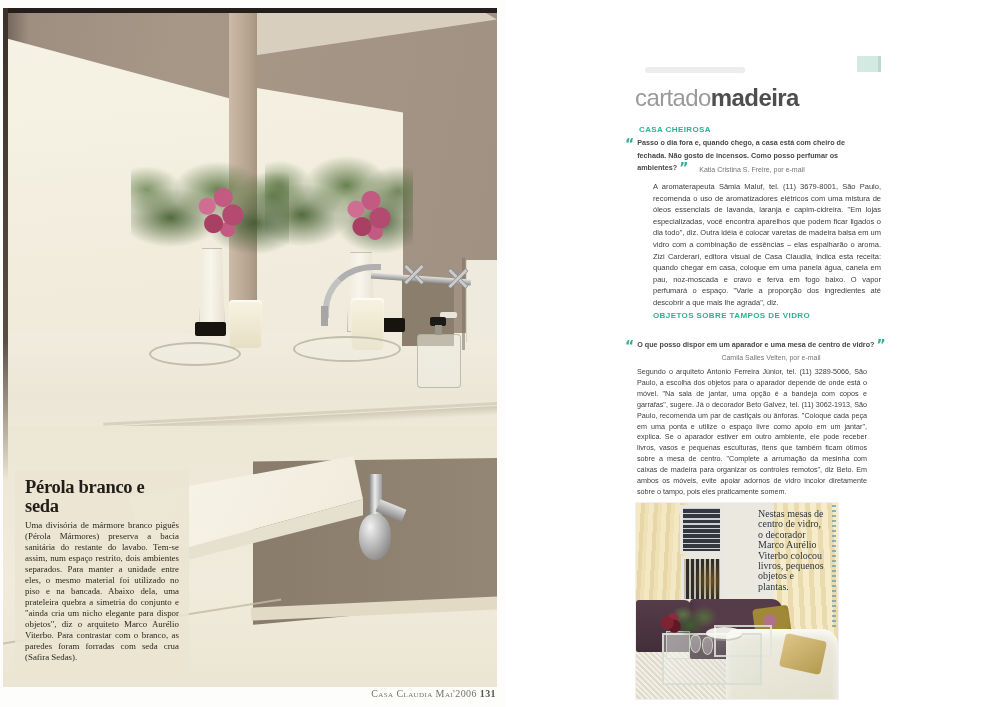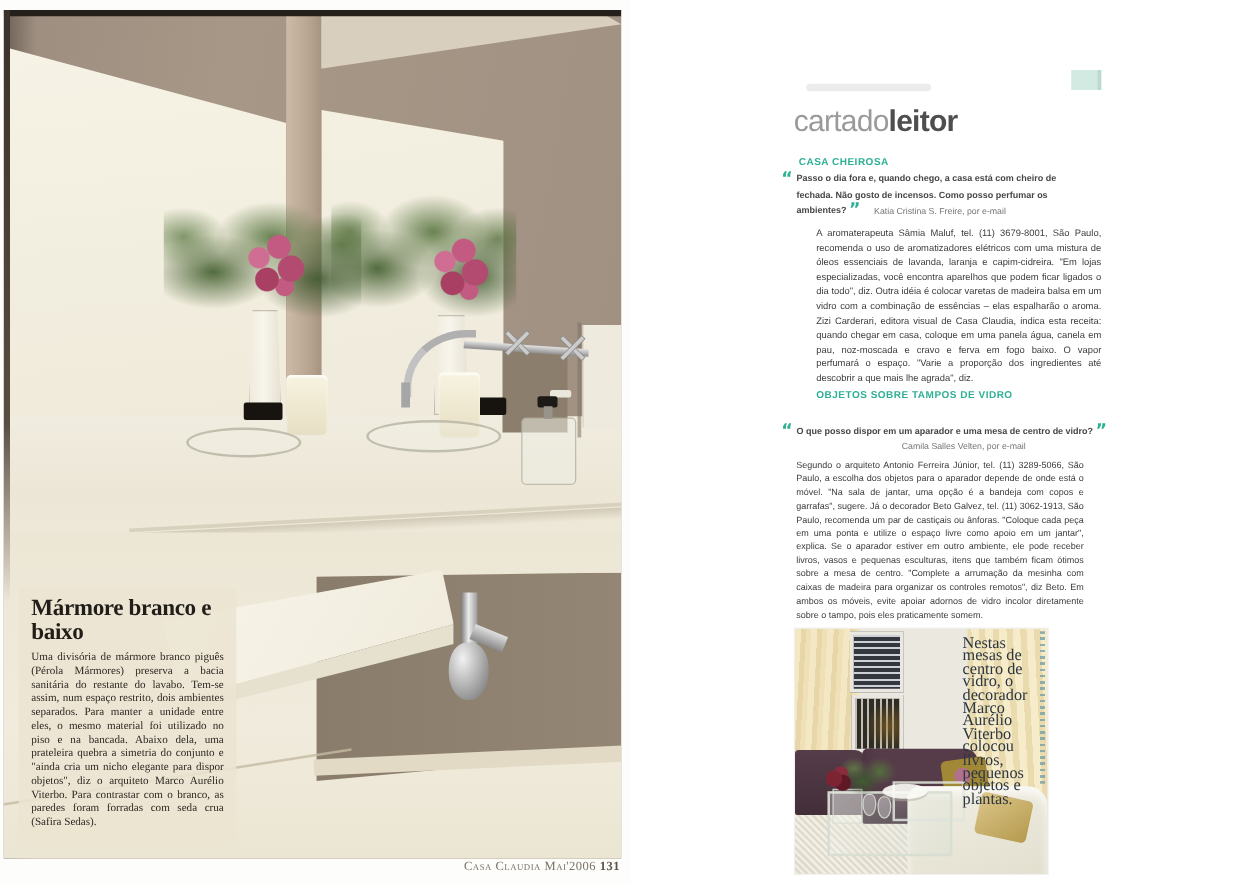--- a/index.html
+++ b/index.html
@@ -133,21 +133,21 @@
       radial-gradient(ellipse 35% 32% at 20% 30%,rgba(98,128,70,.85),transparent 72%);}
   .lv-redflowers{left:20px;top:110px;width:28px;height:22px;background:
       radial-gradient(circle at 40% 45%,#7d2433 0 6px,transparent 7px),
       radial-gradient(circle at 65% 60%,#5f1824 0 6px,transparent 7px),
       radial-gradient(circle at 60% 25%,#8a2c3b 0 5px,transparent 6px);}
   .lv-vase-glass{left:30px;top:128px;width:22px;height:26px;border:1px solid rgba(215,220,210,.8);background:rgba(245,248,242,.3);}
   .lv-glass{width:9px;height:16px;border:1px solid rgba(212,217,207,.9);border-radius:40% 40% 50% 50%;background:rgba(250,252,248,.3);}
   .lv-glass1{left:54px;top:132px;}
   .lv-glass2{left:66px;top:134px;}
   .lv-plates{left:70px;top:124px;width:36px;height:12px;background:rgba(250,250,245,.92);border-radius:50%;box-shadow:0 2px 0 rgba(180,175,160,.5);}
-  .lv-caption{left:134px;top:6px;width:66px;font-family:"Liberation Serif",serif;font-size:13px;line-height:10.4px;color:#2c3642;}
+  .lv-caption{left:122px;top:6px;width:66px;font-family:"Liberation Serif",serif;font-size:10px;line-height:10.4px;color:#2c3642;}
   .lv-credit{left:196px;top:2px;width:4px;height:122px;background:repeating-linear-gradient(180deg,rgba(110,155,165,.75) 0 2px,rgba(0,0,0,0) 2px 5px);}
 </style>
 </head>
 <body>
 
 <div class="abs left-page">
   <div class="abs bath">
     <div class="abs b-leftshade"></div>
     <div class="abs b-ceiling"></div>
     <div class="abs b-panel-left"></div>
@@ -199,40 +199,40 @@
       <div class="abs b-shelf">
         <div class="abs shelf-top"></div>
         <div class="abs shelf-front"></div>
       </div>
       <div class="abs t-pipe"></div>
       <div class="abs t-elbow"></div>
       <div class="abs t-bulb"></div>
     </div>
 
     <div class="abs lp-text">
-      <div class="lp-title">Mármore branco e baixo</div>
+      <div class="lp-title">Pérola branco e seda</div>
       <div class="lp-body">Uma divisória de mármore branco piguês (Pérola Mármores) preserva a bacia sanitária do restante do lavabo. Tem-se assim, num espaço restrito, dois ambientes separados. Para manter a unidade entre eles, o mesmo material foi utilizado no piso e na bancada. Abaixo dela, uma prateleira quebra a simetria do conjunto e "ainda cria um nicho elegante para dispor objetos", diz o arquiteto Marco Aurélio Viterbo. Para contrastar com o branco, as paredes foram forradas com seda crua (Safira Sedas).</div>
     </div>
 
     <div class="abs b-topstrip"></div>
     <div class="abs b-leftedge"></div>
   </div>
 
   <div class="abs lp-footer">
     <span>Casa Claudia</span>
     <span>Mai'2006</span>
     <b>131</b>
   </div>
 </div>
 
 <div class="abs right-page">
   <div class="abs scan-tab"></div>
   <div class="abs scan-smudge"></div>
 
-  <div class="abs rp-header"><span>cartado</span><b>leitor</b></div>
+  <div class="abs rp-header"><span>cartado</span><b>madeira</b></div>
 
   <div class="abs sec-heading sec1-heading">CASA CHEIROSA</div>
   <div class="abs quote-row quote1">
     <span class="quote-mark">“</span>
     <span class="quote-text"><span>Passo o dia fora e, quando chego, a casa está com cheiro de fechada. Não gosto de incensos. Como posso perfumar os ambientes?</span> <span class="quote-close">”</span></span>
   </div>
   <div class="abs asker asker1">Katia Cristina S. Freire, por e-mail</div>
   <div class="abs answer answer1">A aromaterapeuta Sâmia Maluf, tel. (11) 3679-8001, São Paulo, recomenda o uso de aromatizadores elétricos com uma mistura de óleos essenciais de lavanda, laranja e capim-cidreira. "Em lojas especializadas, você encontra aparelhos que podem ficar ligados o dia todo", diz. Outra idéia é colocar varetas de madeira balsa em um vidro com a combinação de essências – elas espalharão o aroma. Zizi Carderari, editora visual de Casa Claudia, indica esta receita: quando chegar em casa, coloque em uma panela água, canela em pau, noz-moscada e cravo e ferva em fogo baixo. O vapor perfumará o espaço. "Varie a proporção dos ingredientes até descobrir a que mais lhe agrada", diz.</div>
 
   <div class="abs sec-heading sec2-heading">OBJETOS SOBRE TAMPOS DE VIDRO</div>

